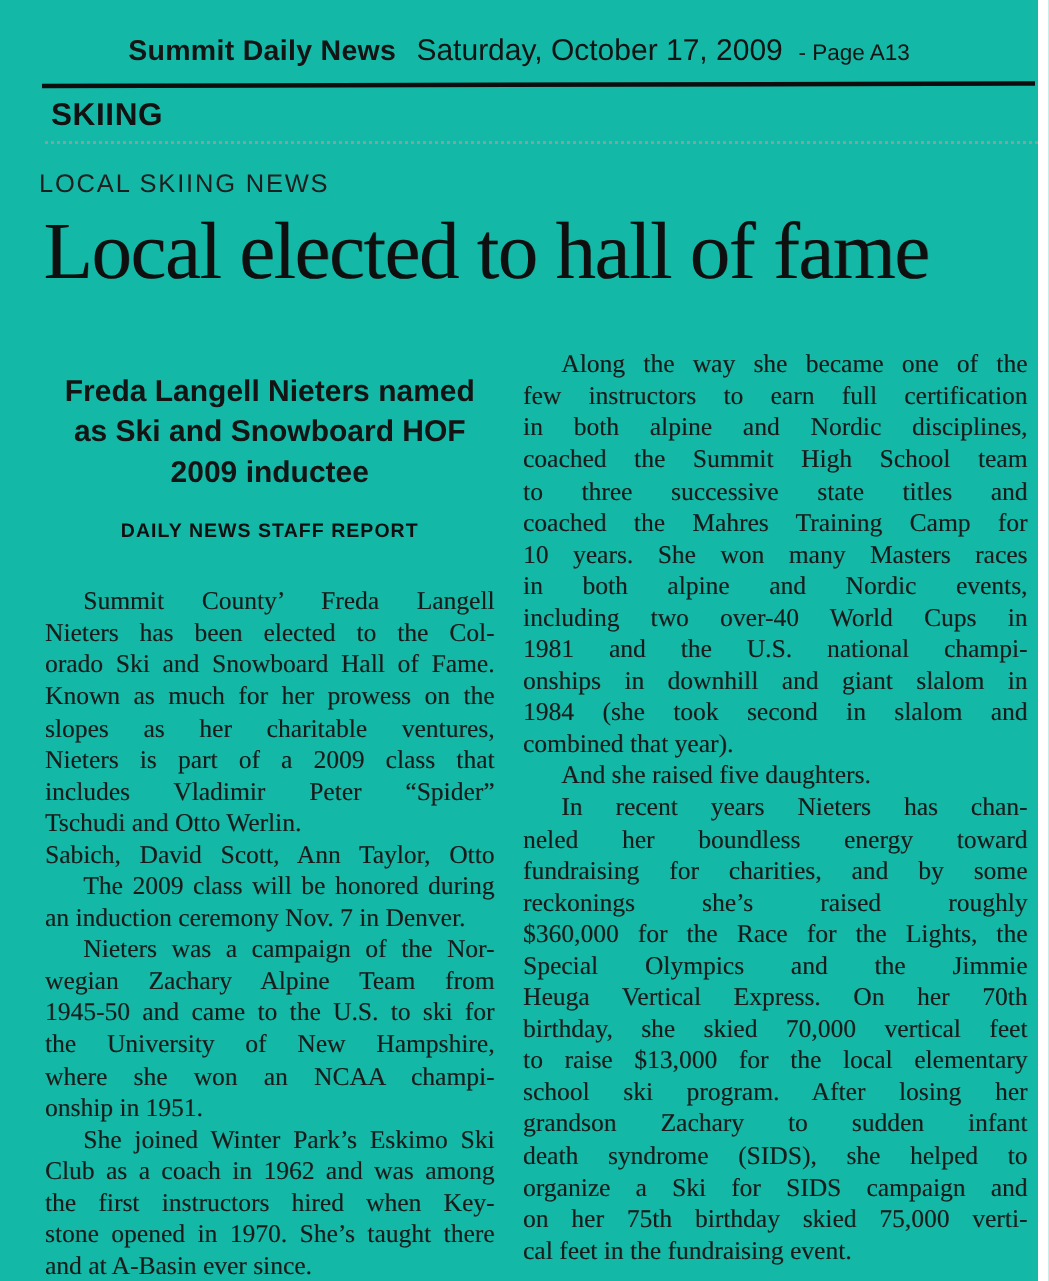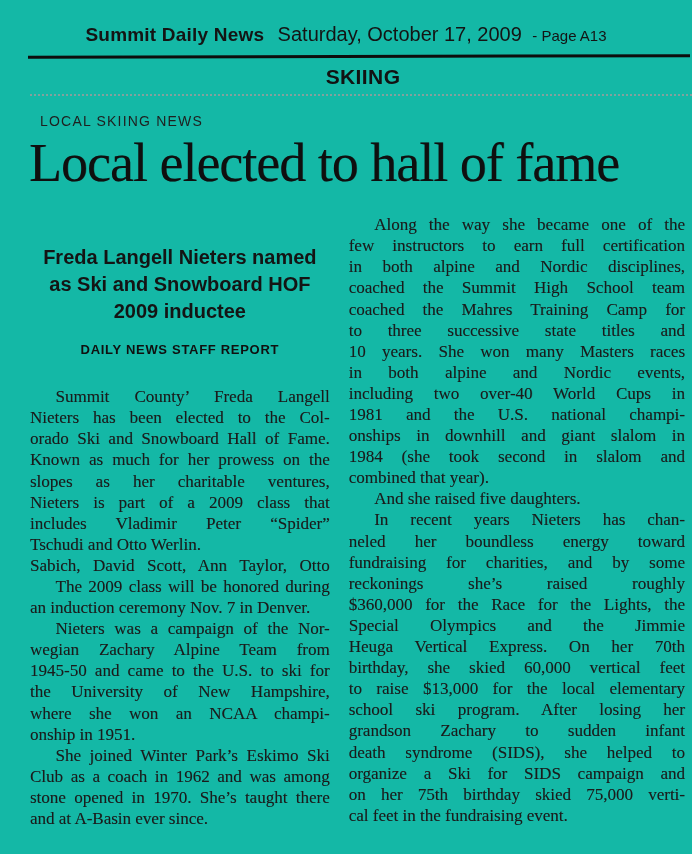--- a/index.html
+++ b/index.html
@@ -29,33 +29,32 @@
     background:#0d0d0d;
     transform:rotate(-0.15deg);
   }
 
   .section-label {
     margin:7px 0 0 34px;
     font-family:"Liberation Sans", sans-serif;
     font-weight:700; font-size:21px;
     letter-spacing:0.4px;
     color:#121212;
-    text-align:center;
   }
   .rule-dotted {
     margin:5px 0 0 30px;
     width:662px;
     border-top:2px dotted #9d9d9d;
     opacity:0.8;
   }
 
   .kicker {
-    margin:17px 0 0 40px;
-    font-family:"Liberation Sans", sans-serif;
-    font-size:14px;
+    margin:17px 0 0 26px;
+    font-family:"Liberation Sans", sans-serif;
+    font-size:17px;
     letter-spacing:1.2px;
     color:#1f1f1f;
   }
 
   .headline {
     margin:6px 0 0 29px;
     font-family:"Liberation Serif", serif;
     font-weight:400;
     font-size:54px;
     line-height:1.04;
@@ -86,21 +85,21 @@
     margin-top:17px;
     font-family:"Liberation Sans", sans-serif;
     font-weight:700;
     font-size:13px;
     letter-spacing:0.7px;
     text-align:center;
     color:#101010;
   }
 
   .body-text { margin-top:29px; }
-  .col-right .body-text { margin-top:3px; }
+  .col-right .body-text { margin-top:17px; }
 
   .para { margin:0; }
   .bline {
     font-size:17px;
     line-height:21.1px;
     text-align:justify;
     text-align-last:justify;
     color:#1b1b1b;
     text-shadow:0.3px 0.3px 0 rgba(20,20,20,0.35);
     white-space:normal;
@@ -158,55 +157,56 @@
             <div class="bline first">Nieters was a campaign of the Nor-</div>
             <div class="bline">wegian Zachary Alpine Team from</div>
             <div class="bline">1945-50 and came to the U.S. to ski for</div>
             <div class="bline">the University of New Hampshire,</div>
             <div class="bline">where she won an NCAA champi-</div>
             <div class="bline end">onship in 1951.</div>
           </div>
           <div class="para">
             <div class="bline first">She joined Winter Park’s Eskimo Ski</div>
             <div class="bline">Club as a coach in 1962 and was among</div>
+            <div class="bline">the first instructors hired when Key-</div>
             <div class="bline">stone opened in 1970. She’s taught there</div>
             <div class="bline end">and at A-Basin ever since.</div>
           </div>
         </div>
     </div>
 
     <div class="col-right">
       <div class="body-text">
           <div class="para">
             <div class="bline first">Along the way she became one of the</div>
             <div class="bline">few instructors to earn full certification</div>
             <div class="bline">in both alpine and Nordic disciplines,</div>
             <div class="bline">coached the Summit High School team</div>
+            <div class="bline">to three successive state titles and</div>
             <div class="bline">coached the Mahres Training Camp for</div>
-            <div class="bline">to three successive state titles and</div>
             <div class="bline">10 years. She won many Masters races</div>
             <div class="bline">in both alpine and Nordic events,</div>
             <div class="bline">including two over-40 World Cups in</div>
             <div class="bline">1981 and the U.S. national champi-</div>
             <div class="bline">onships in downhill and giant slalom in</div>
             <div class="bline">1984 (she took second in slalom and</div>
             <div class="bline end">combined that year).</div>
           </div>
           <div class="para">
             <div class="bline first end">And she raised five daughters.</div>
           </div>
           <div class="para">
             <div class="bline first">In recent years Nieters has chan-</div>
             <div class="bline">neled her boundless energy toward</div>
             <div class="bline">fundraising for charities, and by some</div>
             <div class="bline">reckonings she’s raised roughly</div>
             <div class="bline">$360,000 for the Race for the Lights, the</div>
             <div class="bline">Special Olympics and the Jimmie</div>
             <div class="bline">Heuga Vertical Express. On her 70th</div>
-            <div class="bline">birthday, she skied 60,000 vertical feet</div>
+            <div class="bline">birthday, she skied 70,000 vertical feet</div>
             <div class="bline">to raise $13,000 for the local elementary</div>
             <div class="bline">school ski program. After losing her</div>
             <div class="bline">grandson Zachary to sudden infant</div>
             <div class="bline">death syndrome (SIDS), she helped to</div>
             <div class="bline">organize a Ski for SIDS campaign and</div>
             <div class="bline">on her 75th birthday skied 75,000 verti-</div>
             <div class="bline end">cal feet in the fundraising event.</div>
           </div>
         </div>
     </div>

